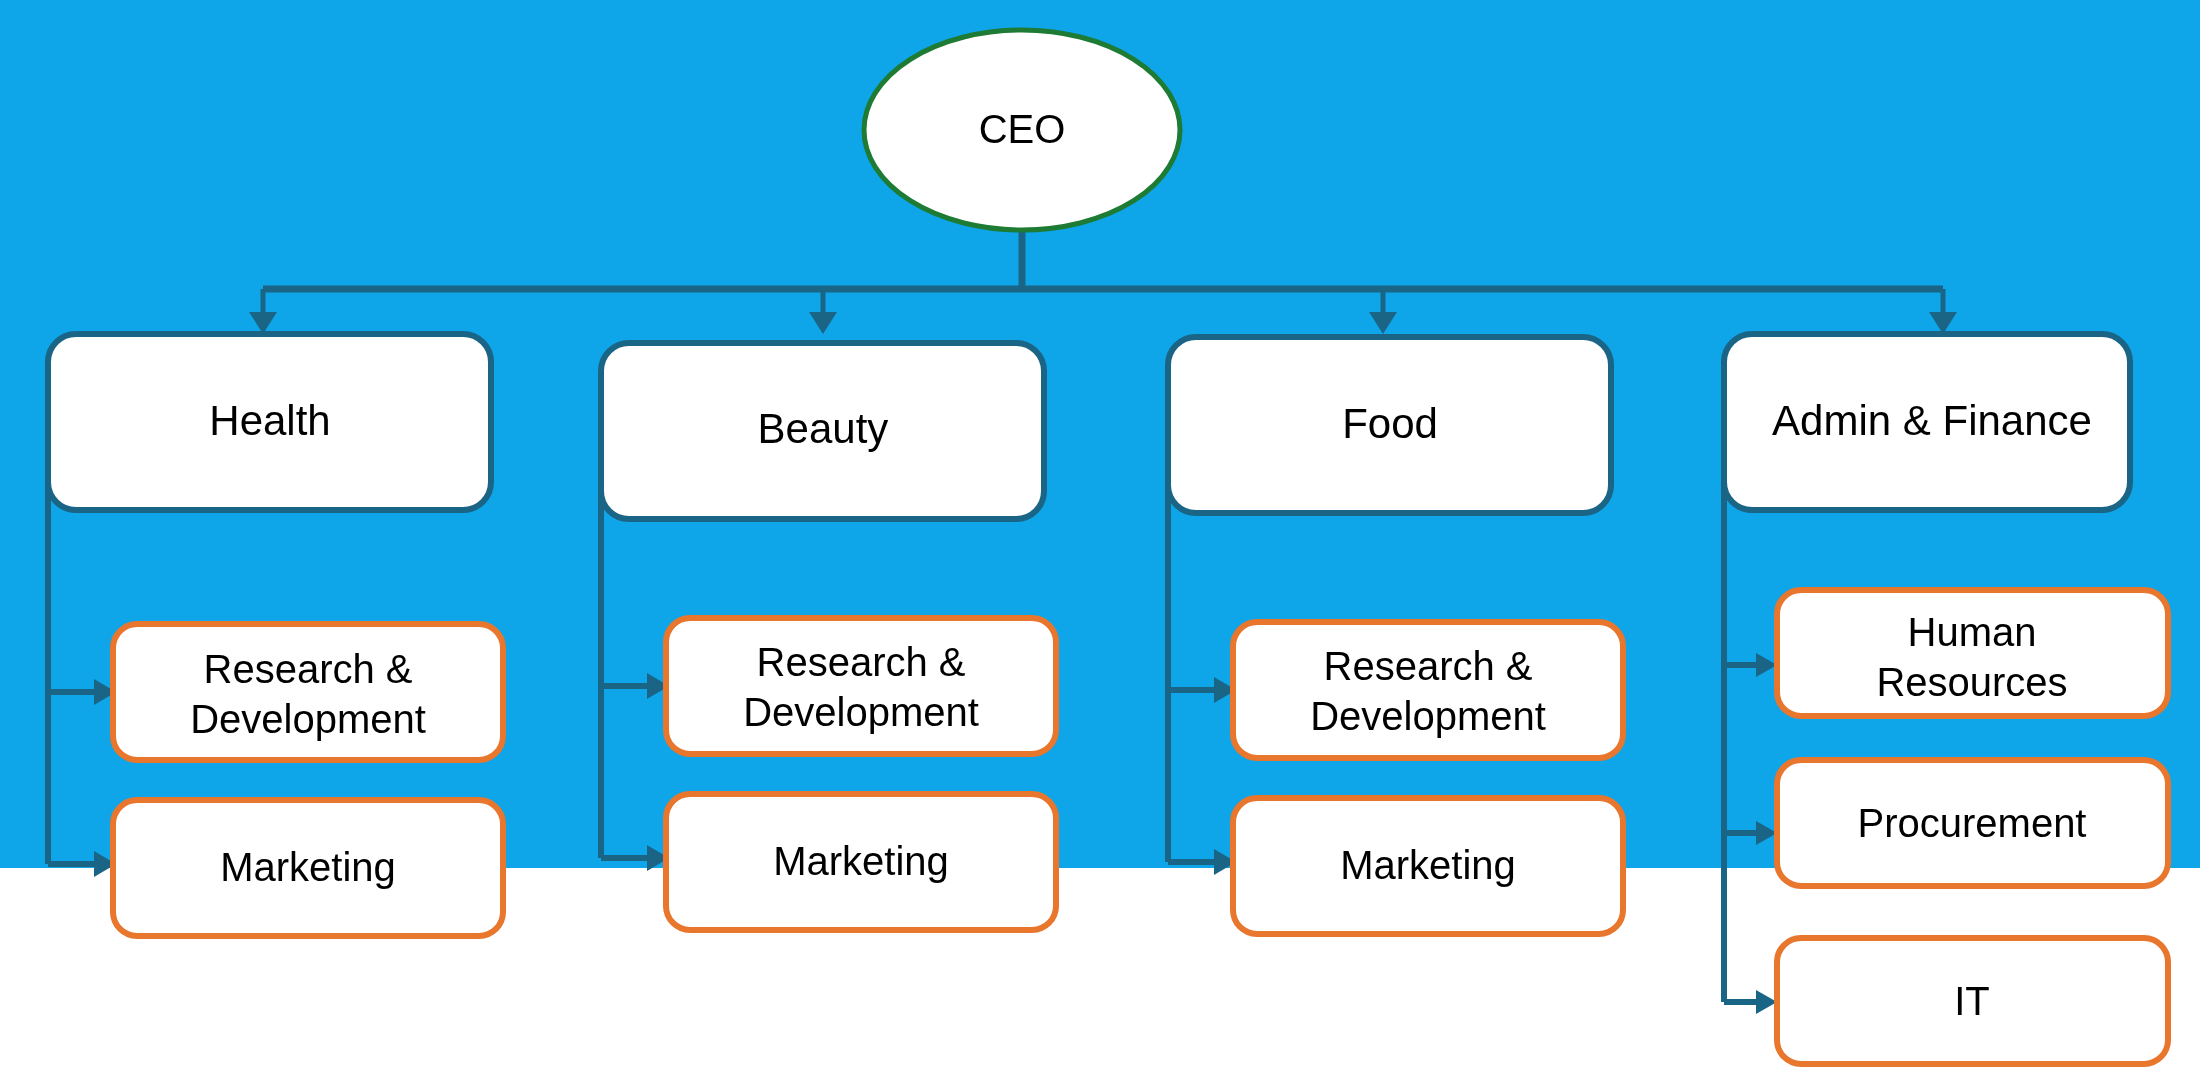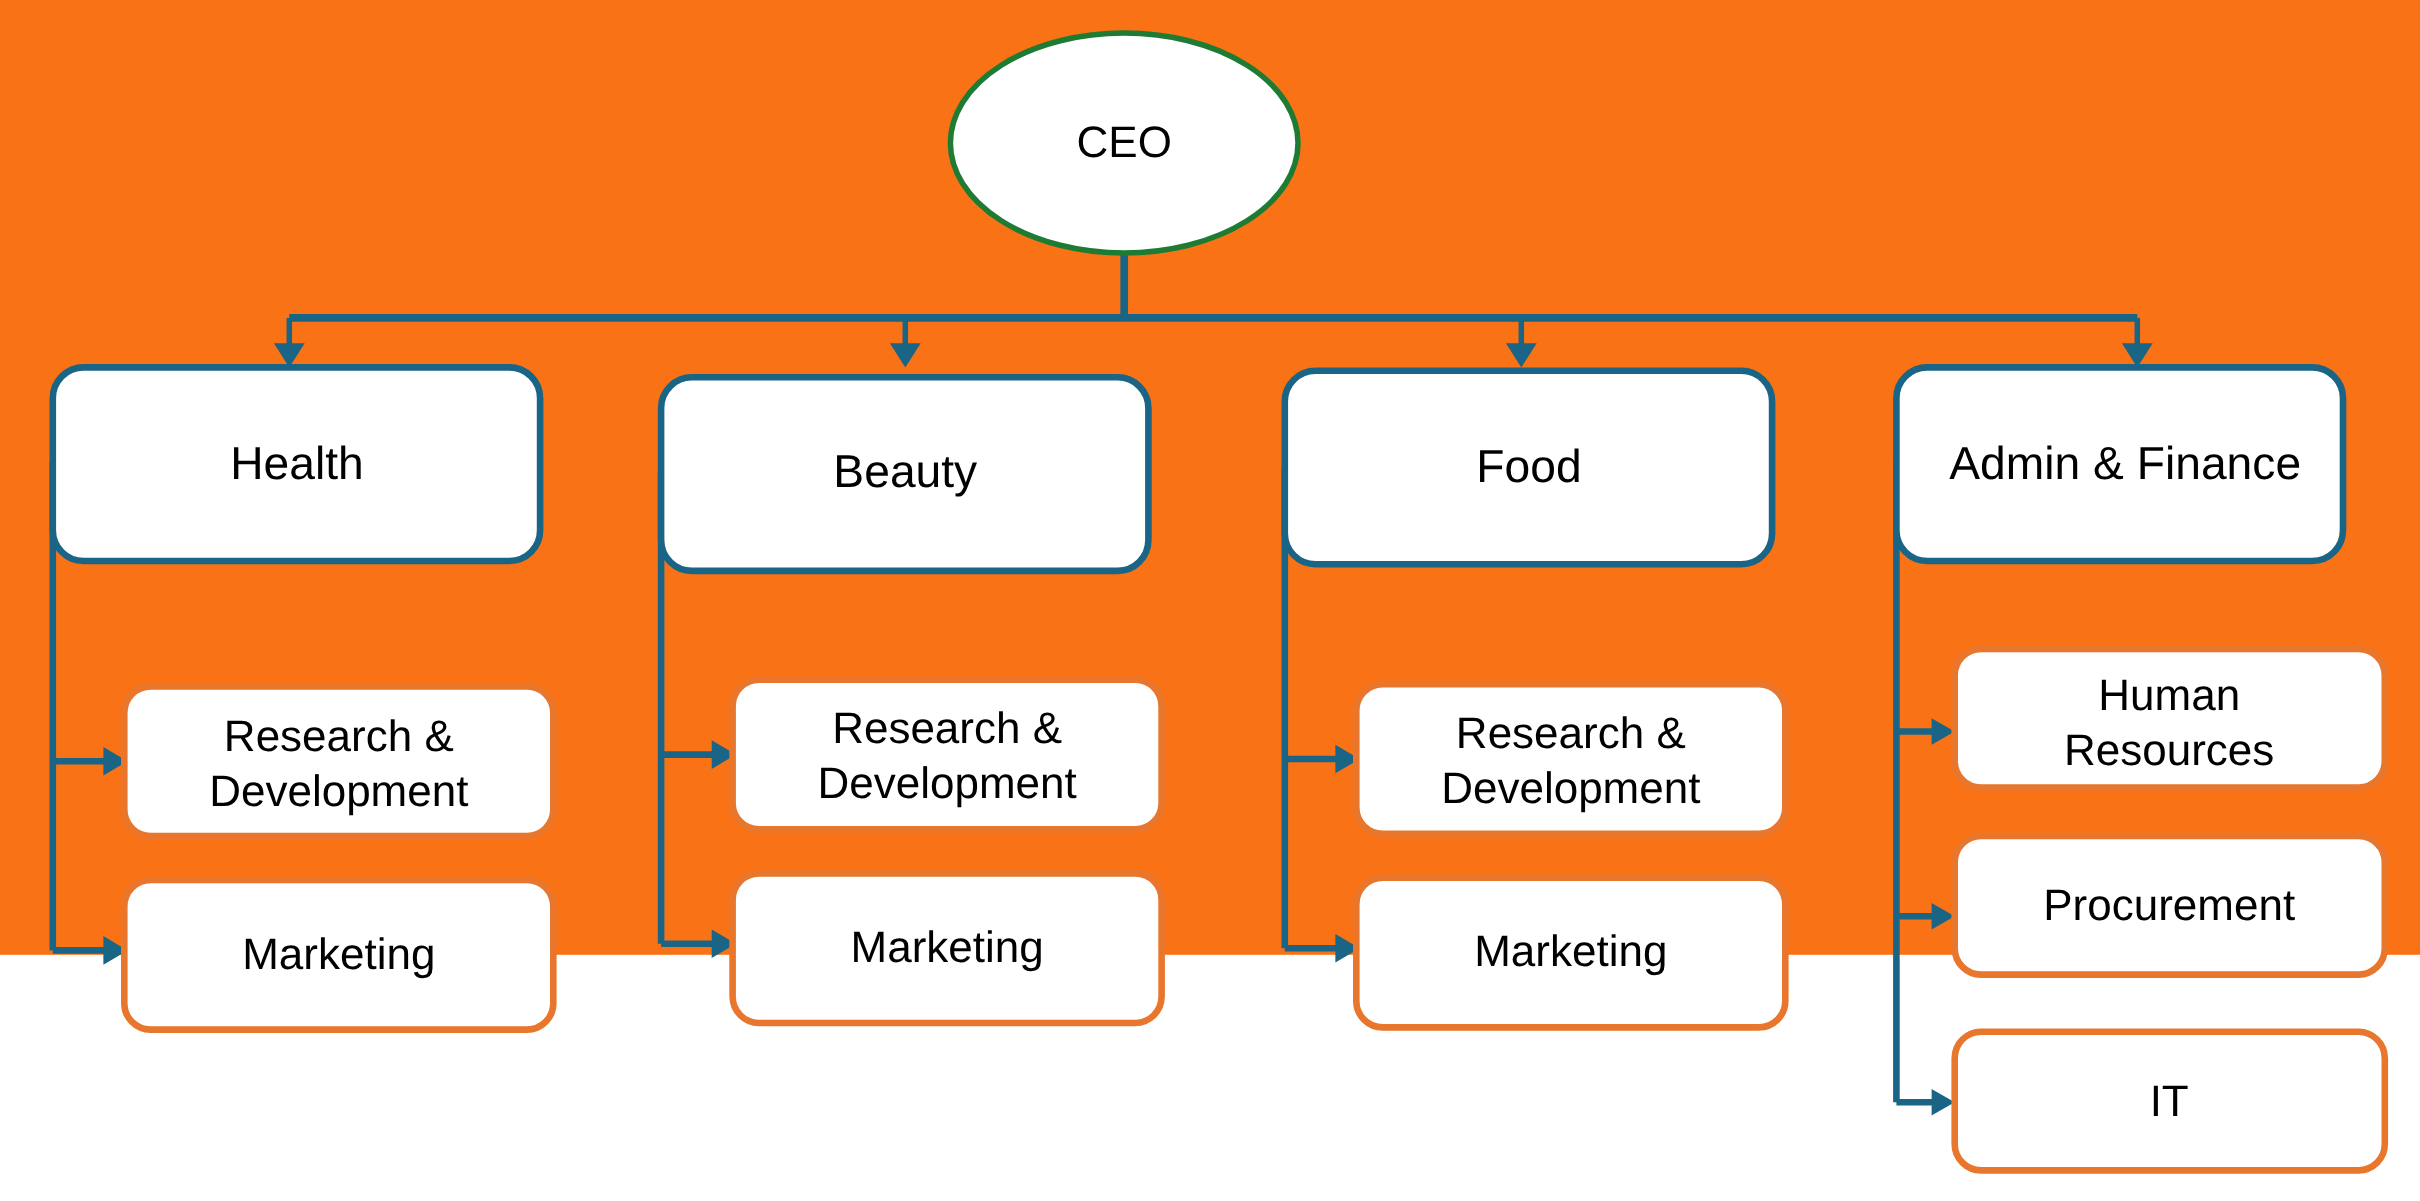--- a/index.html
+++ b/index.html
@@ -10,21 +10,21 @@
   body {
     width: 2200px;
     height: 1092px;
     font-family: "Liberation Sans", sans-serif;
     overflow: hidden;
   }
   #org-chart-root {
     position: relative;
     width: 2200px;
     height: 868px;
-    background: #f97316;
+    background: #0ea5e9;
   }
   svg#chart-canvas {
     position: absolute;
     top: 0;
     left: 0;
     width: 2200px;
     height: 1092px;
     display: block;
   }
   .node-label {

